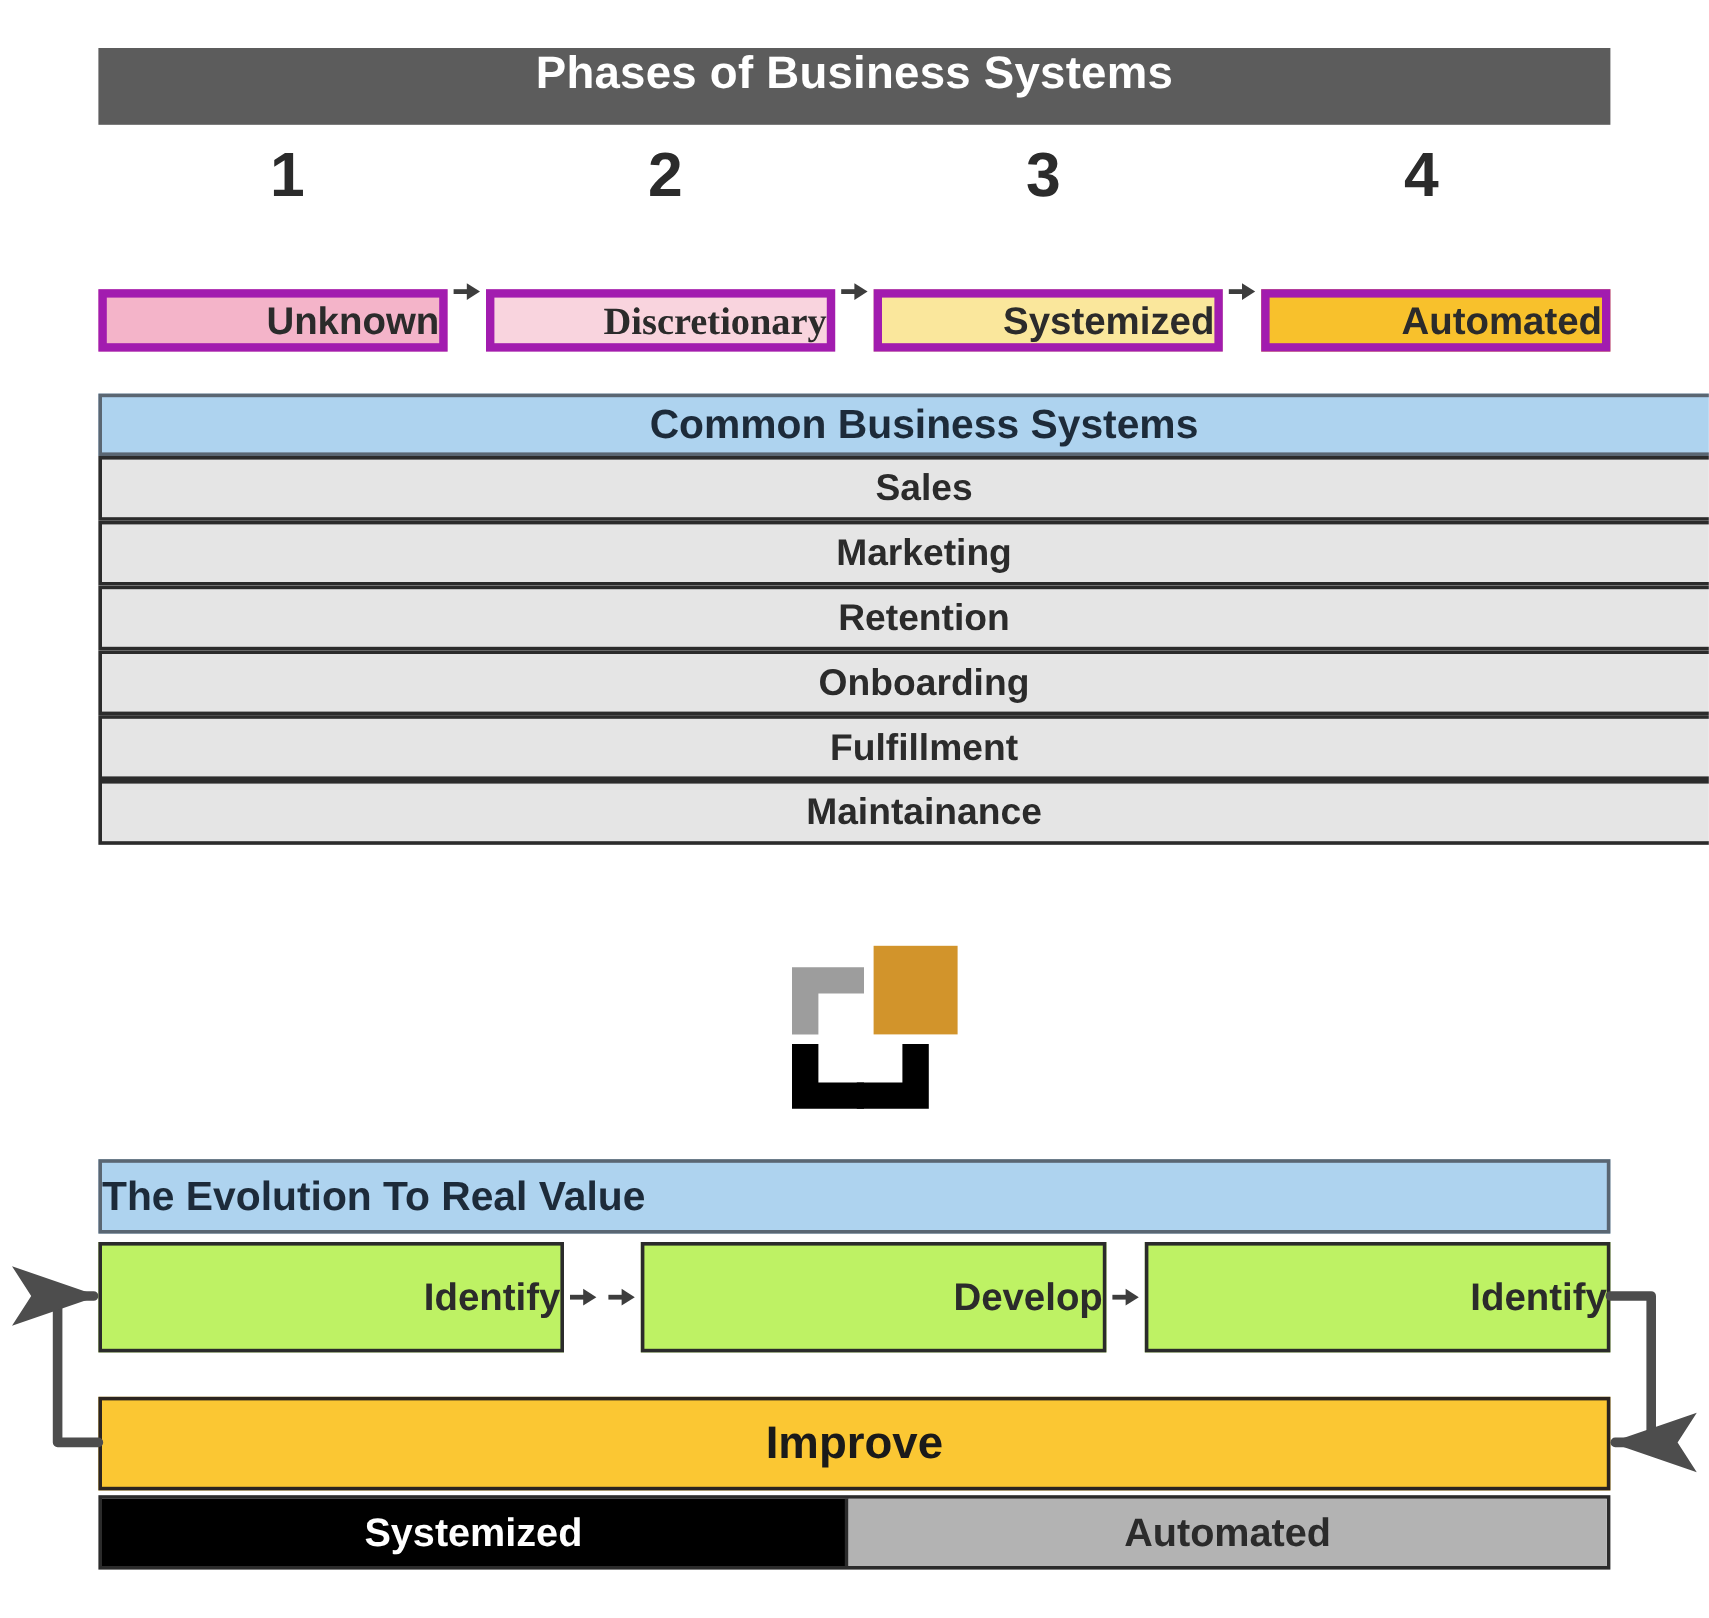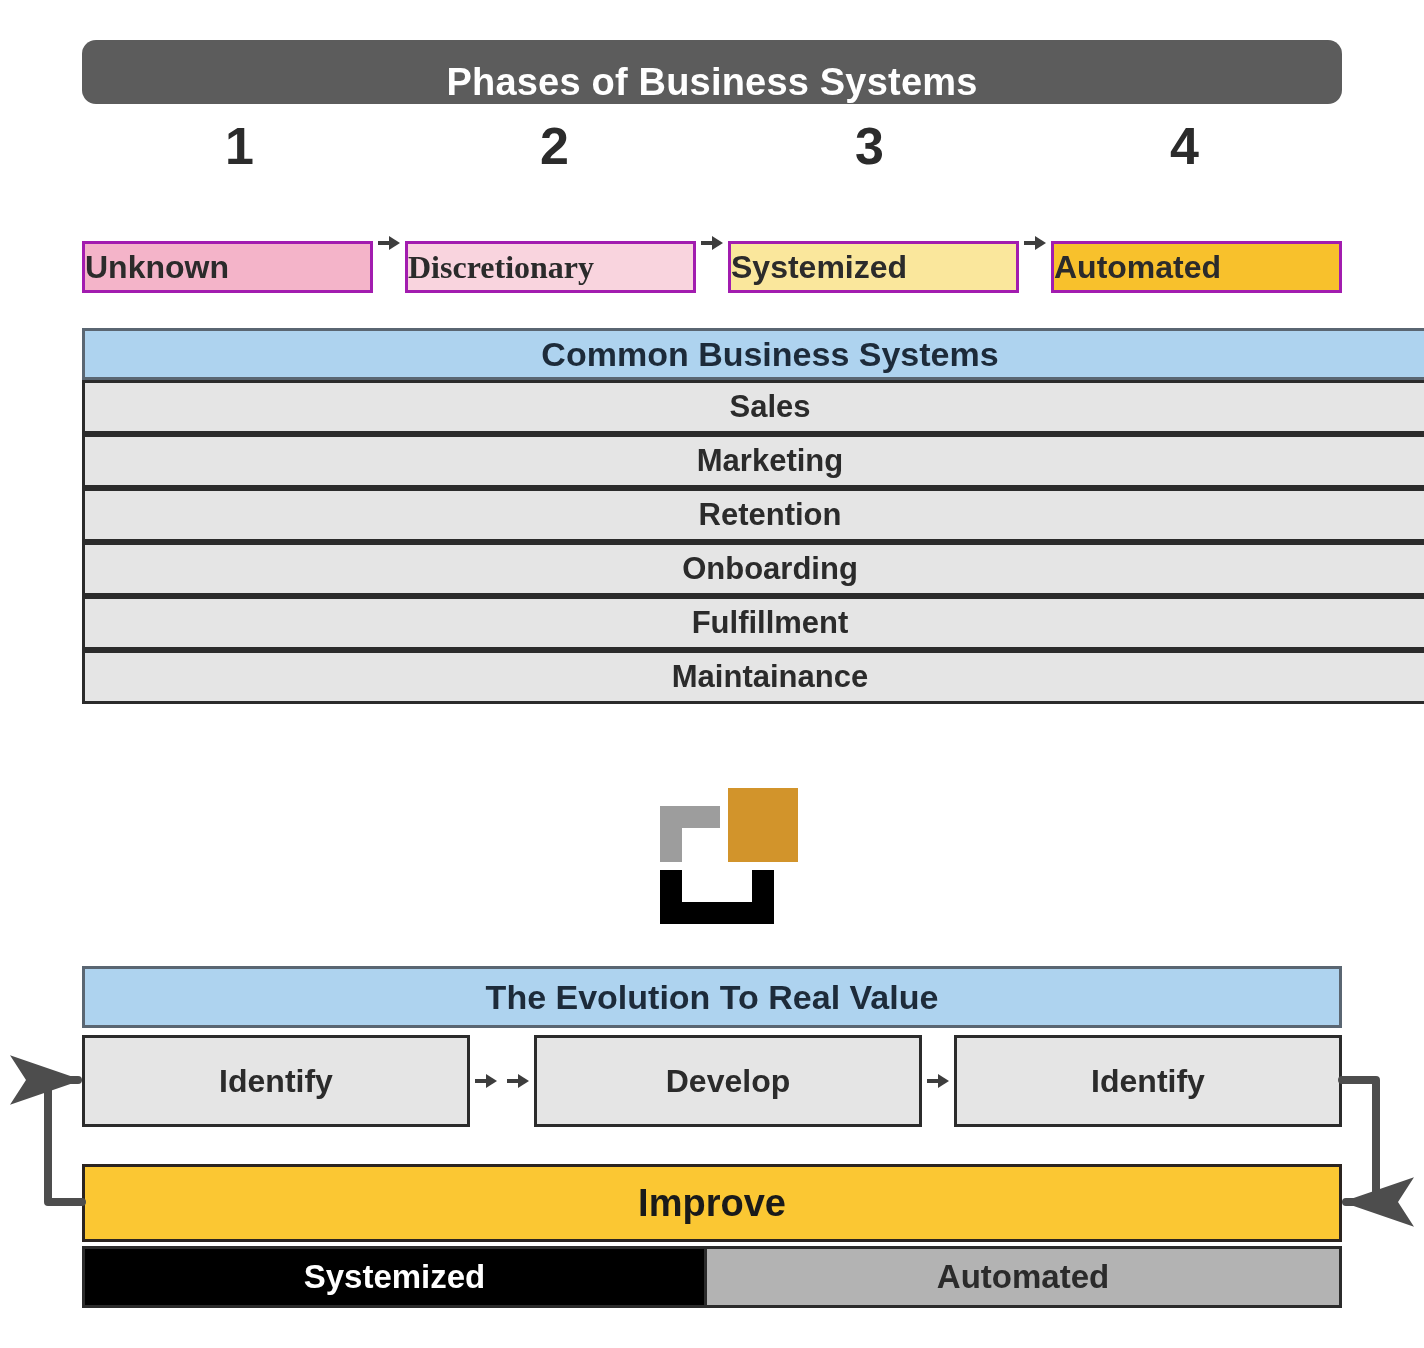--- a/index.html
+++ b/index.html
@@ -17,23 +17,22 @@
 
   
   .title-bar {
     position: absolute;
     left: 82px;
     top: 40px;
     width: 1260px;
     height: 64px;
     background: #5c5c5c;
     display: flex;
-    align-items: flex-end;
-    justify-content: center;
-    border-radius: 14px;
+    align-items: flex-start;
+    justify-content: center;
   }
   .title-bar .title-text {
     color: #ffffff;
     font-size: 38px;
     font-weight: bold;
     letter-spacing: 0.2px;
   }
 
   
   .phase-numbers {
@@ -62,24 +61,24 @@
     position: absolute;
     left: 82px;
     top: 193px;
     width: 1260px;
     height: 100px;
     display: flex;
     align-items: stretch;
   }
   .phase-box {
     flex: 1 1 0;
-    border: 3px solid #a21caf;
-    display: flex;
-    align-items: center;
-    justify-content: flex-start;
+    border: 7px solid #a21caf;
+    display: flex;
+    align-items: center;
+    justify-content: flex-end;
     box-sizing: border-box;
     margin-top: 48px;
   }
   .phase-box span {
     font-size: 32px;
     font-weight: bold;
     color: #2b2b2b;
   }
   .phase-arrow {
     width: 32px;
@@ -166,44 +165,44 @@
     position: absolute;
     left: 82px;
     top: 966px;
     width: 1260px;
     height: 62px;
     background: #aed3ef;
     border: 3px solid #5a6672;
     box-sizing: border-box;
     display: flex;
     align-items: center;
-    justify-content: center;
+    justify-content: flex-start;
   }
   .evo-header span {
     font-size: 34px;
     font-weight: bold;
     color: #1d2b3a;
   }
   .evo-row {
     position: absolute;
     left: 82px;
     top: 1035px;
     width: 1260px;
     height: 92px;
     display: flex;
     align-items: stretch;
   }
   .evo-box {
     flex: 1 1 0;
-    background: #e5e5e5;
+    background: #bef264;
     border: 3px solid #2b2b2b;
     box-sizing: border-box;
     display: flex;
     align-items: center;
-    justify-content: center;
+    justify-content: flex-end;
   }
   .evo-box span {
     font-size: 32px;
     font-weight: bold;
     color: #2b2b2b;
   }
 
   
   .improve-bar {
     position: absolute;

